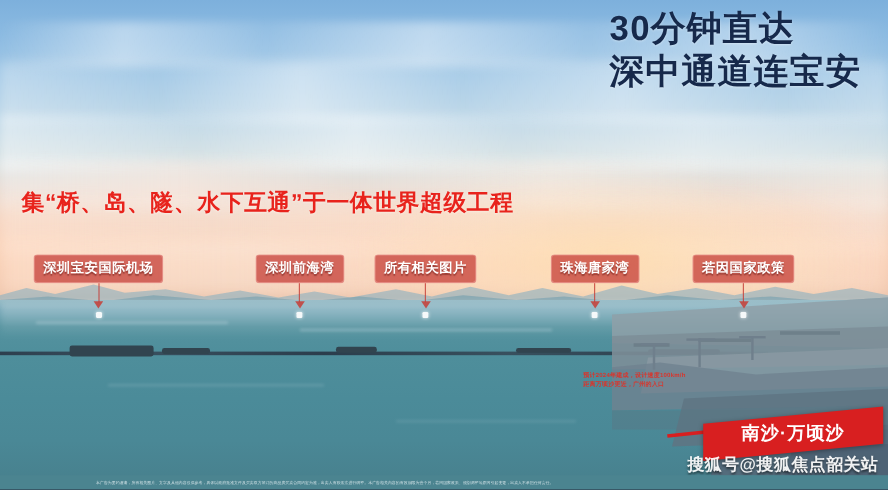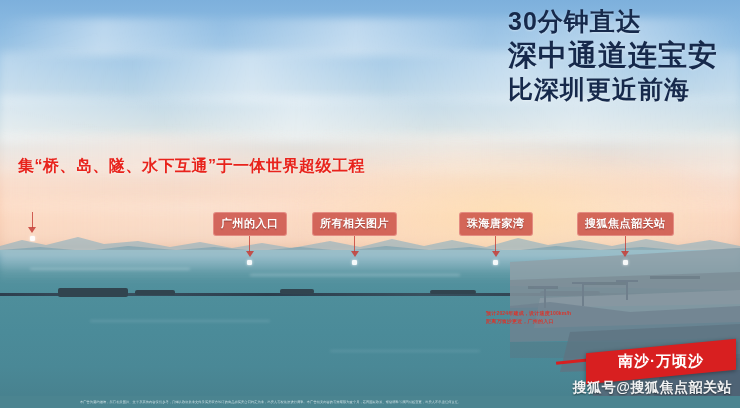--- a/index.html
+++ b/index.html
@@ -94,28 +94,28 @@
   .headline{
     position:absolute;right:22px;top:6px;
     text-align:left;
     font-family:"Liberation Sans","DejaVu Sans",sans-serif;
     font-weight:700;
     color:#16294b;
     letter-spacing:1px;
     line-height:1.25;
     text-shadow:0 1px 2px rgba(255,255,255,.35);
   }
-  .hl-1{font-size:25px;}
+  .hl-1{font-size:29px;}
   .hl-2{font-size:29px;}
   .hl-3{font-size:25px;}
 
   
   .slogan{
     position:absolute;left:18px;top:156px;
-    font-size:16px;font-weight:700;
+    font-size:19px;font-weight:700;
     color:#e8231c;
     letter-spacing:.5px;
     white-space:nowrap;
     text-shadow:0 1px 2px rgba(255,255,255,.45);
   }
 
   
   .maplabel{position:absolute;}
   .ml-box{
     background:rgba(197,61,54,.74);
@@ -254,50 +254,50 @@
     <div class="crane" style="left:24px;top:40px;width:22px;height:2px;"></div>
     <div class="crane" style="left:72px;top:36px;width:2px;height:24px;"></div>
     <div class="crane" style="left:62px;top:36px;width:24px;height:2px;"></div>
     <div class="crane" style="left:116px;top:34px;width:2px;height:20px;"></div>
     <div class="crane" style="left:106px;top:34px;width:22px;height:2px;"></div>
   </div>
 
   <div class="headline">
     <div class="hl-1">30分钟直达</div>
     <div class="hl-2">深中通道连宝安</div>
-    <div class="hl-3">比深圳更近前海</div>
   </div>
 
   <div class="slogan">集“桥、岛、隧、水下互通”于一体世界超级工程</div>
 
   <div class="maplabel" style="left:28px;top:212px;">
+    <div class="ml-box">深圳宝安国际机场</div>
     <div class="ml-stem"></div>
     <div class="ml-arrow"></div>
     <div class="ml-dot"></div>
   </div>
   <div class="maplabel" style="left:213px;top:212px;">
-    <div class="ml-box">广州的入口</div>
+    <div class="ml-box">深圳前海湾</div>
     <div class="ml-stem"></div>
     <div class="ml-arrow"></div>
     <div class="ml-dot"></div>
   </div>
   <div class="maplabel" style="left:312px;top:212px;">
     <div class="ml-box">所有相关图片</div>
     <div class="ml-stem"></div>
     <div class="ml-arrow"></div>
     <div class="ml-dot"></div>
   </div>
   <div class="maplabel" style="left:459px;top:212px;text-align:right;">
     <div class="ml-box">珠海唐家湾</div>
     <div class="ml-stem"></div>
     <div class="ml-arrow"></div>
     <div class="ml-dot"></div>
   </div>
   <div class="maplabel" style="left:577px;top:212px;">
-    <div class="ml-box">搜狐焦点韶关站</div>
+    <div class="ml-box">若因国家政策</div>
     <div class="ml-stem"></div>
     <div class="ml-arrow"></div>
     <div class="ml-dot"></div>
   </div>
 
   <div class="annot">
     <span class="annot-line">预计2024年建成，设计速度100km/h</span>
     <span class="annot-line">距离万顷沙更近，广州的入口</span>
   </div>
 

